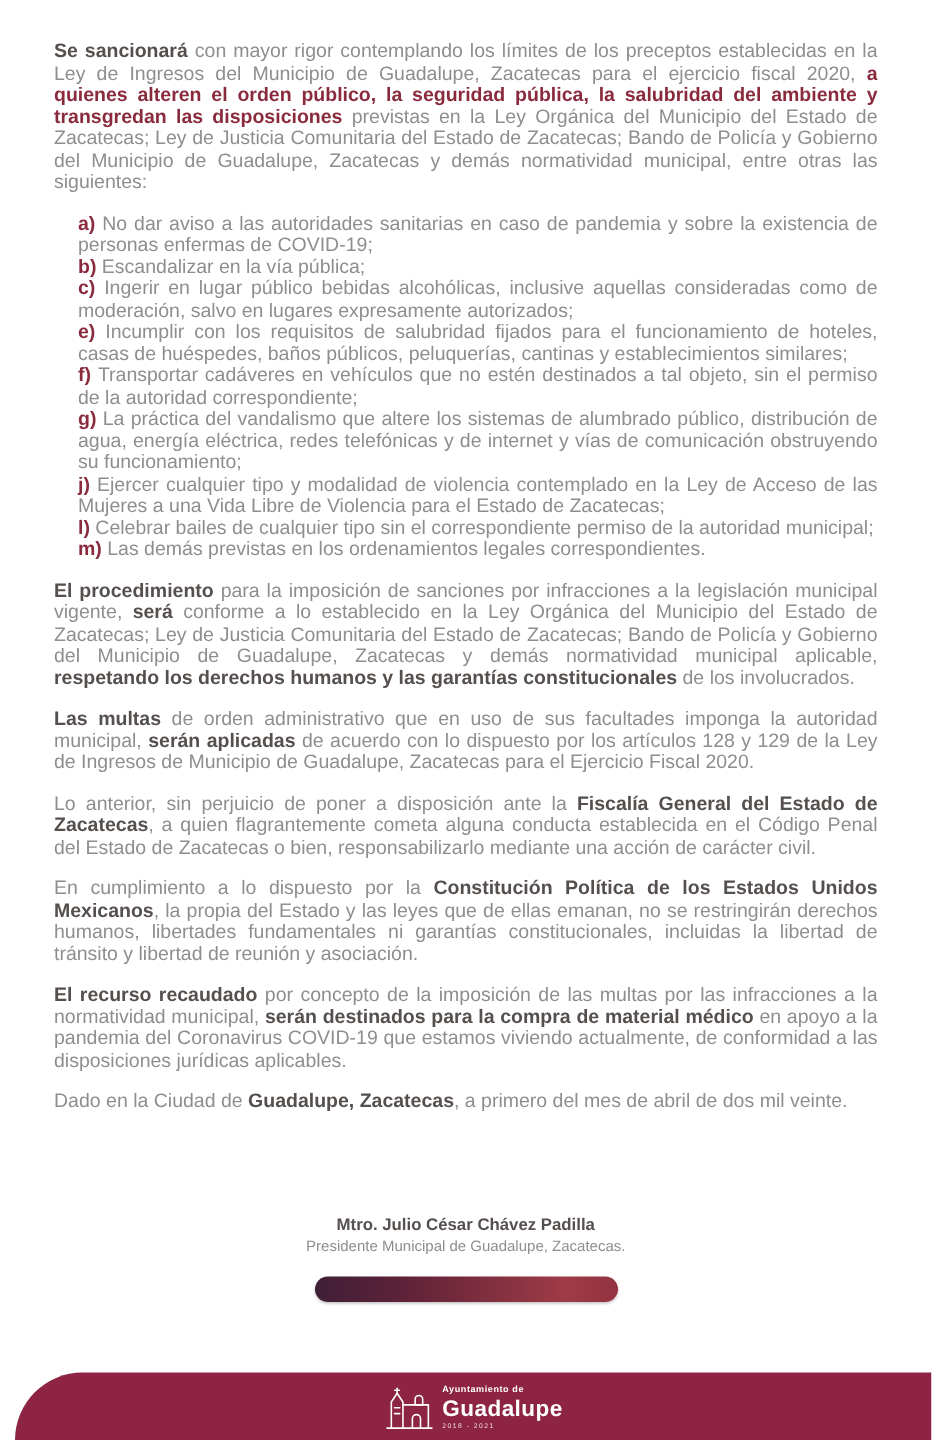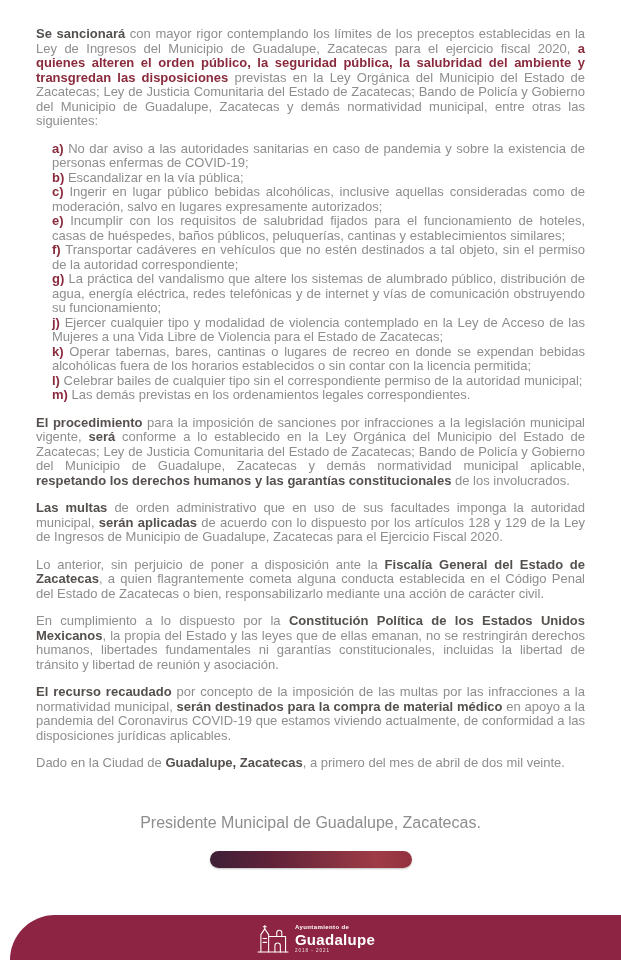--- a/index.html
+++ b/index.html
@@ -36,21 +36,21 @@
   .list { margin: 0 0 13px 16px; }
   .list-item { text-align: justify; }
   .list-letter { font-weight: bold; color: var(--accent_red); }
 
   .signature {
     position: absolute;
     top: 811px; left: 0; width: 100%;
     text-align: center;
   }
   .sig-name { font-weight: bold; color: var(--bold_dark); font-size: 11.2px; }
-  .sig-title { color: var(--body_gray); font-size: 16px; margin-top: 3px; }
+  .sig-title { color: var(--body_gray); font-size: 10px; margin-top: 3px; }
 
   .sig-bar {
     position: absolute;
     top: 851px; left: 50%;
     transform: translateX(-50%);
     width: 202px; height: 17px;
     border-radius: 9px;
     background: linear-gradient(90deg, var(--grad_left) 0%, #5f2238 30%, var(--grad_right) 82%, #93333f 100%);
     box-shadow: 0 1px 2px rgba(0,0,0,0.25);
   }
@@ -77,35 +77,35 @@
 <div class="page">
   <p class="para"><span class="seg-b">Se sancionará</span><span class="seg-n"> con mayor rigor contemplando los límites de los preceptos establecidas en la Ley de Ingresos del Municipio de Guadalupe, Zacatecas para el ejercicio fiscal 2020, </span><span class="seg-br">a quienes alteren el orden público, la seguridad pública, la salubridad del ambiente y transgredan las disposiciones</span><span class="seg-n"> previstas en la Ley Orgánica del Municipio del Estado de Zacatecas; Ley de Justicia Comunitaria del Estado de Zacatecas; Bando de Policía y Gobierno del Municipio de Guadalupe, Zacatecas y demás normatividad municipal, entre otras las siguientes:</span></p>
   <div class="list">
       <div class="list-item"><span class="list-letter">a) </span><span class="seg-n">No dar aviso a las autoridades sanitarias en caso de pandemia y sobre la existencia de personas enfermas de COVID-19;</span></div>
       <div class="list-item"><span class="list-letter">b) </span><span class="seg-n">Escandalizar en la vía pública;</span></div>
       <div class="list-item"><span class="list-letter">c) </span><span class="seg-n">Ingerir en lugar público bebidas alcohólicas, inclusive aquellas consideradas como de moderación, salvo en lugares expresamente autorizados;</span></div>
       <div class="list-item"><span class="list-letter">e) </span><span class="seg-n">Incumplir con los requisitos de salubridad fijados para el funcionamiento de hoteles, casas de huéspedes, baños públicos, peluquerías, cantinas y establecimientos similares;</span></div>
       <div class="list-item"><span class="list-letter">f) </span><span class="seg-n">Transportar cadáveres en vehículos que no estén destinados a tal objeto, sin el permiso de la autoridad correspondiente;</span></div>
       <div class="list-item"><span class="list-letter">g) </span><span class="seg-n">La práctica del vandalismo que altere los sistemas de alumbrado público, distribución de agua, energía eléctrica, redes telefónicas y de internet y vías de comunicación obstruyendo su funcionamiento;</span></div>
       <div class="list-item"><span class="list-letter">j) </span><span class="seg-n">Ejercer cualquier tipo y modalidad de violencia contemplado en la Ley de Acceso de las Mujeres a una Vida Libre de Violencia para el Estado de Zacatecas;</span></div>
-      <div class="list-item"><span class="list-letter">k) </span><span class="seg-n">Operar tabernas, bares, cantinas o lugares de recreo en donde se expendan bebidas alcohólicas fuera de los horarios establecidos o sin contar con la licencia permitida;</span></div>
       <div class="list-item"><span class="list-letter">l) </span><span class="seg-n">Celebrar bailes de cualquier tipo sin el correspondiente permiso de la autoridad municipal;</span></div>
       <div class="list-item"><span class="list-letter">m) </span><span class="seg-n">Las demás previstas en los ordenamientos legales correspondientes.</span></div>
     </div>
   <div>
       <p class="para"><span class="seg-b">El procedimiento</span><span class="seg-n"> para la imposición de sanciones por infracciones a la legislación municipal vigente, </span><span class="seg-b">será</span><span class="seg-n"> conforme a lo establecido en la Ley Orgánica del Municipio del Estado de Zacatecas; Ley de Justicia Comunitaria del Estado de Zacatecas; Bando de Policía y Gobierno del Municipio de Guadalupe, Zacatecas y demás normatividad municipal aplicable, </span><span class="seg-b">respetando los derechos humanos y las garantías constitucionales</span><span class="seg-n"> de los involucrados.</span></p>
       <p class="para"><span class="seg-b">Las multas</span><span class="seg-n"> de orden administrativo que en uso de sus facultades imponga la autoridad municipal, </span><span class="seg-b">serán aplicadas</span><span class="seg-n"> de acuerdo con lo dispuesto por los artículos 128 y 129 de la Ley de Ingresos de Municipio de Guadalupe, Zacatecas para el Ejercicio Fiscal 2020.</span></p>
       <p class="para"><span class="seg-n">Lo anterior, sin perjuicio de poner a disposición ante la </span><span class="seg-b">Fiscalía General del Estado de Zacatecas</span><span class="seg-n">, a quien flagrantemente cometa alguna conducta establecida en el Código Penal del Estado de Zacatecas o bien, responsabilizarlo mediante una acción de carácter civil.</span></p>
       <p class="para"><span class="seg-n">En cumplimiento a lo dispuesto por la </span><span class="seg-b">Constitución Política de los Estados Unidos Mexicanos</span><span class="seg-n">, la propia del Estado y las leyes que de ellas emanan, no se restringirán derechos humanos, libertades fundamentales ni garantías constitucionales, incluidas la libertad de tránsito y libertad de reunión y asociación.</span></p>
       <p class="para"><span class="seg-b">El recurso recaudado</span><span class="seg-n"> por concepto de la imposición de las multas por las infracciones a la normatividad municipal, </span><span class="seg-b">serán destinados para la compra de material médico</span><span class="seg-n"> en apoyo a la pandemia del Coronavirus COVID-19 que estamos viviendo actualmente, de conformidad a las disposiciones jurídicas aplicables.</span></p>
       <p class="para"><span class="seg-n">Dado en la Ciudad de </span><span class="seg-b">Guadalupe, Zacatecas</span><span class="seg-n">, a primero del mes de abril de dos mil veinte.</span></p>
     </div>
 </div>
 
 <div class="signature">
+  <div class="sig-name">Mtro. Julio César Chávez Padilla</div>
   <div class="sig-title">Presidente Municipal de Guadalupe, Zacatecas.</div>
 </div>
 
 <div class="sig-bar"></div>
 
 <div class="footer">
   <div class="logo">
     <span class="logo-icon">
       <svg viewBox="0 0 34 31" width="33" height="30" aria-hidden="true">
         <g fill="none" stroke="#ffffff" stroke-width="1.1" stroke-linecap="round" stroke-linejoin="round">

